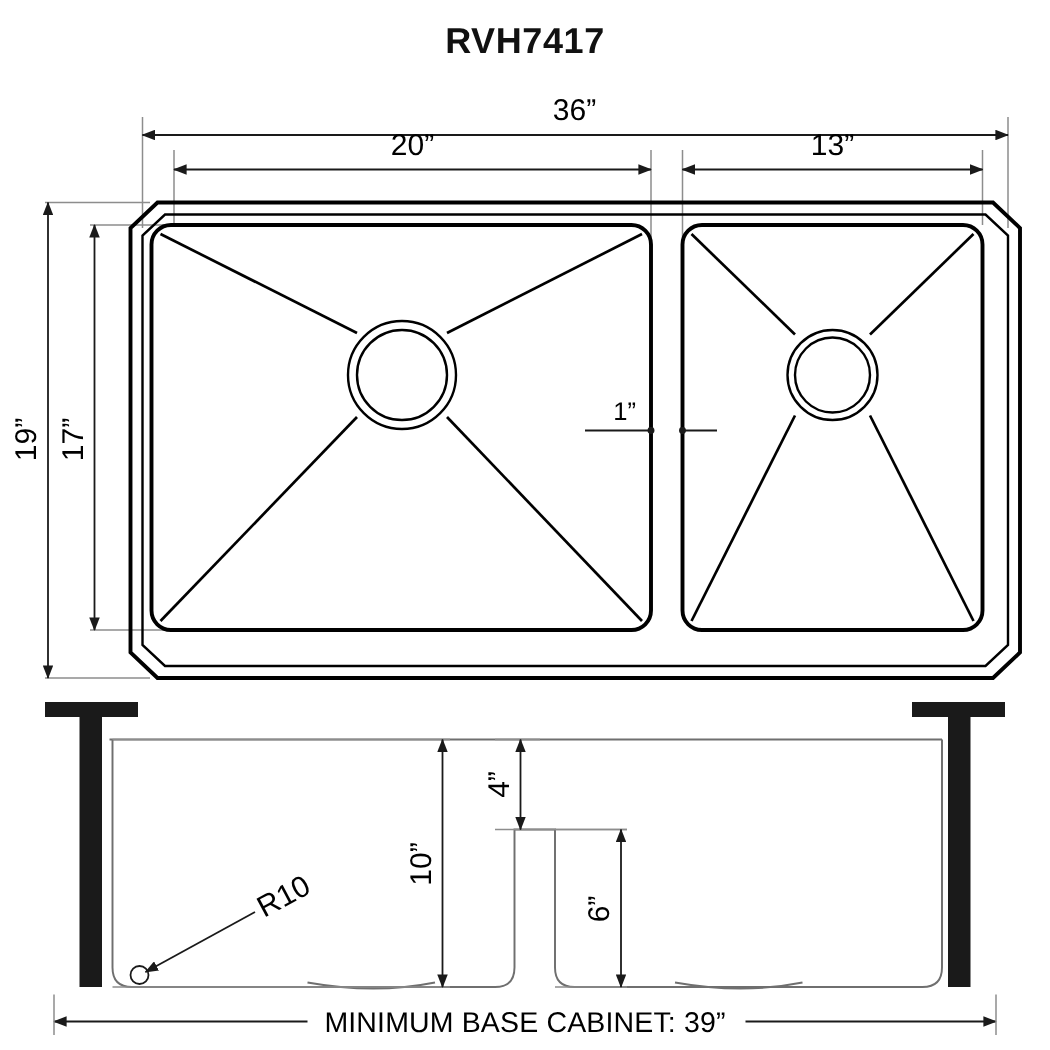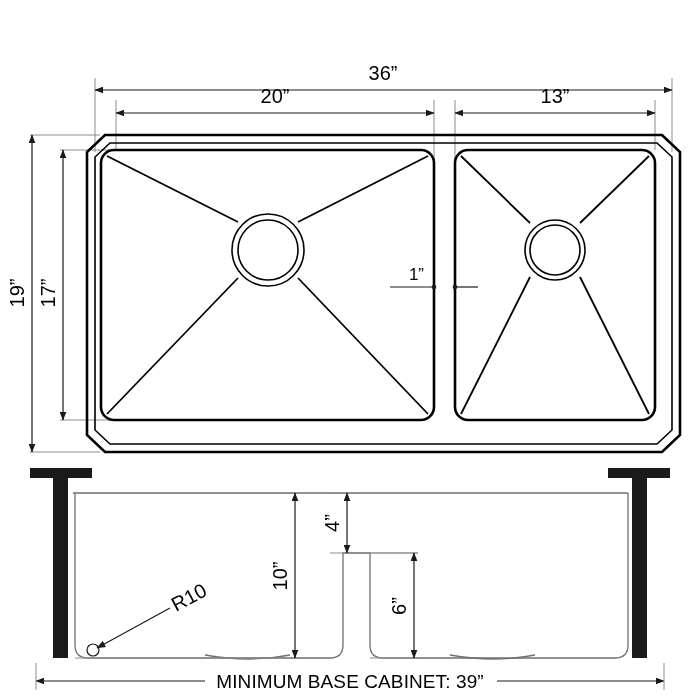--- a/index.html
+++ b/index.html
@@ -21,20 +21,21 @@
   .ext{fill:none;stroke:#8d8d8d;stroke-width:1;}
   .dim{fill:none;stroke:#1a1a1a;stroke-width:1.2;}
   .sect{fill:none;stroke:#6f6f6f;stroke-width:1.3;}
   .wall{fill:#1a1a1a;}
 </style>
 </head>
 <body>
 
 <div id="stage">
 
+  <div id="title">RVH7417</div>
 
   <svg viewBox="0 0 700 700">
     <defs>
       <marker id="ar" markerWidth="9" markerHeight="7" refX="8.4" refY="3.5" orient="auto" markerUnits="userSpaceOnUse">
         <path d="M0,0 L9,3.5 L0,7 z" fill="#1a1a1a"></path>
       </marker>
       <marker id="arS" markerWidth="9" markerHeight="7" refX="0.6" refY="3.5" orient="auto" markerUnits="userSpaceOnUse">
         <path d="M9,0 L0,3.5 L9,7 z" fill="#1a1a1a"></path>
       </marker>
       <marker id="dot" markerWidth="6" markerHeight="6" refX="3" refY="3" markerUnits="userSpaceOnUse">

